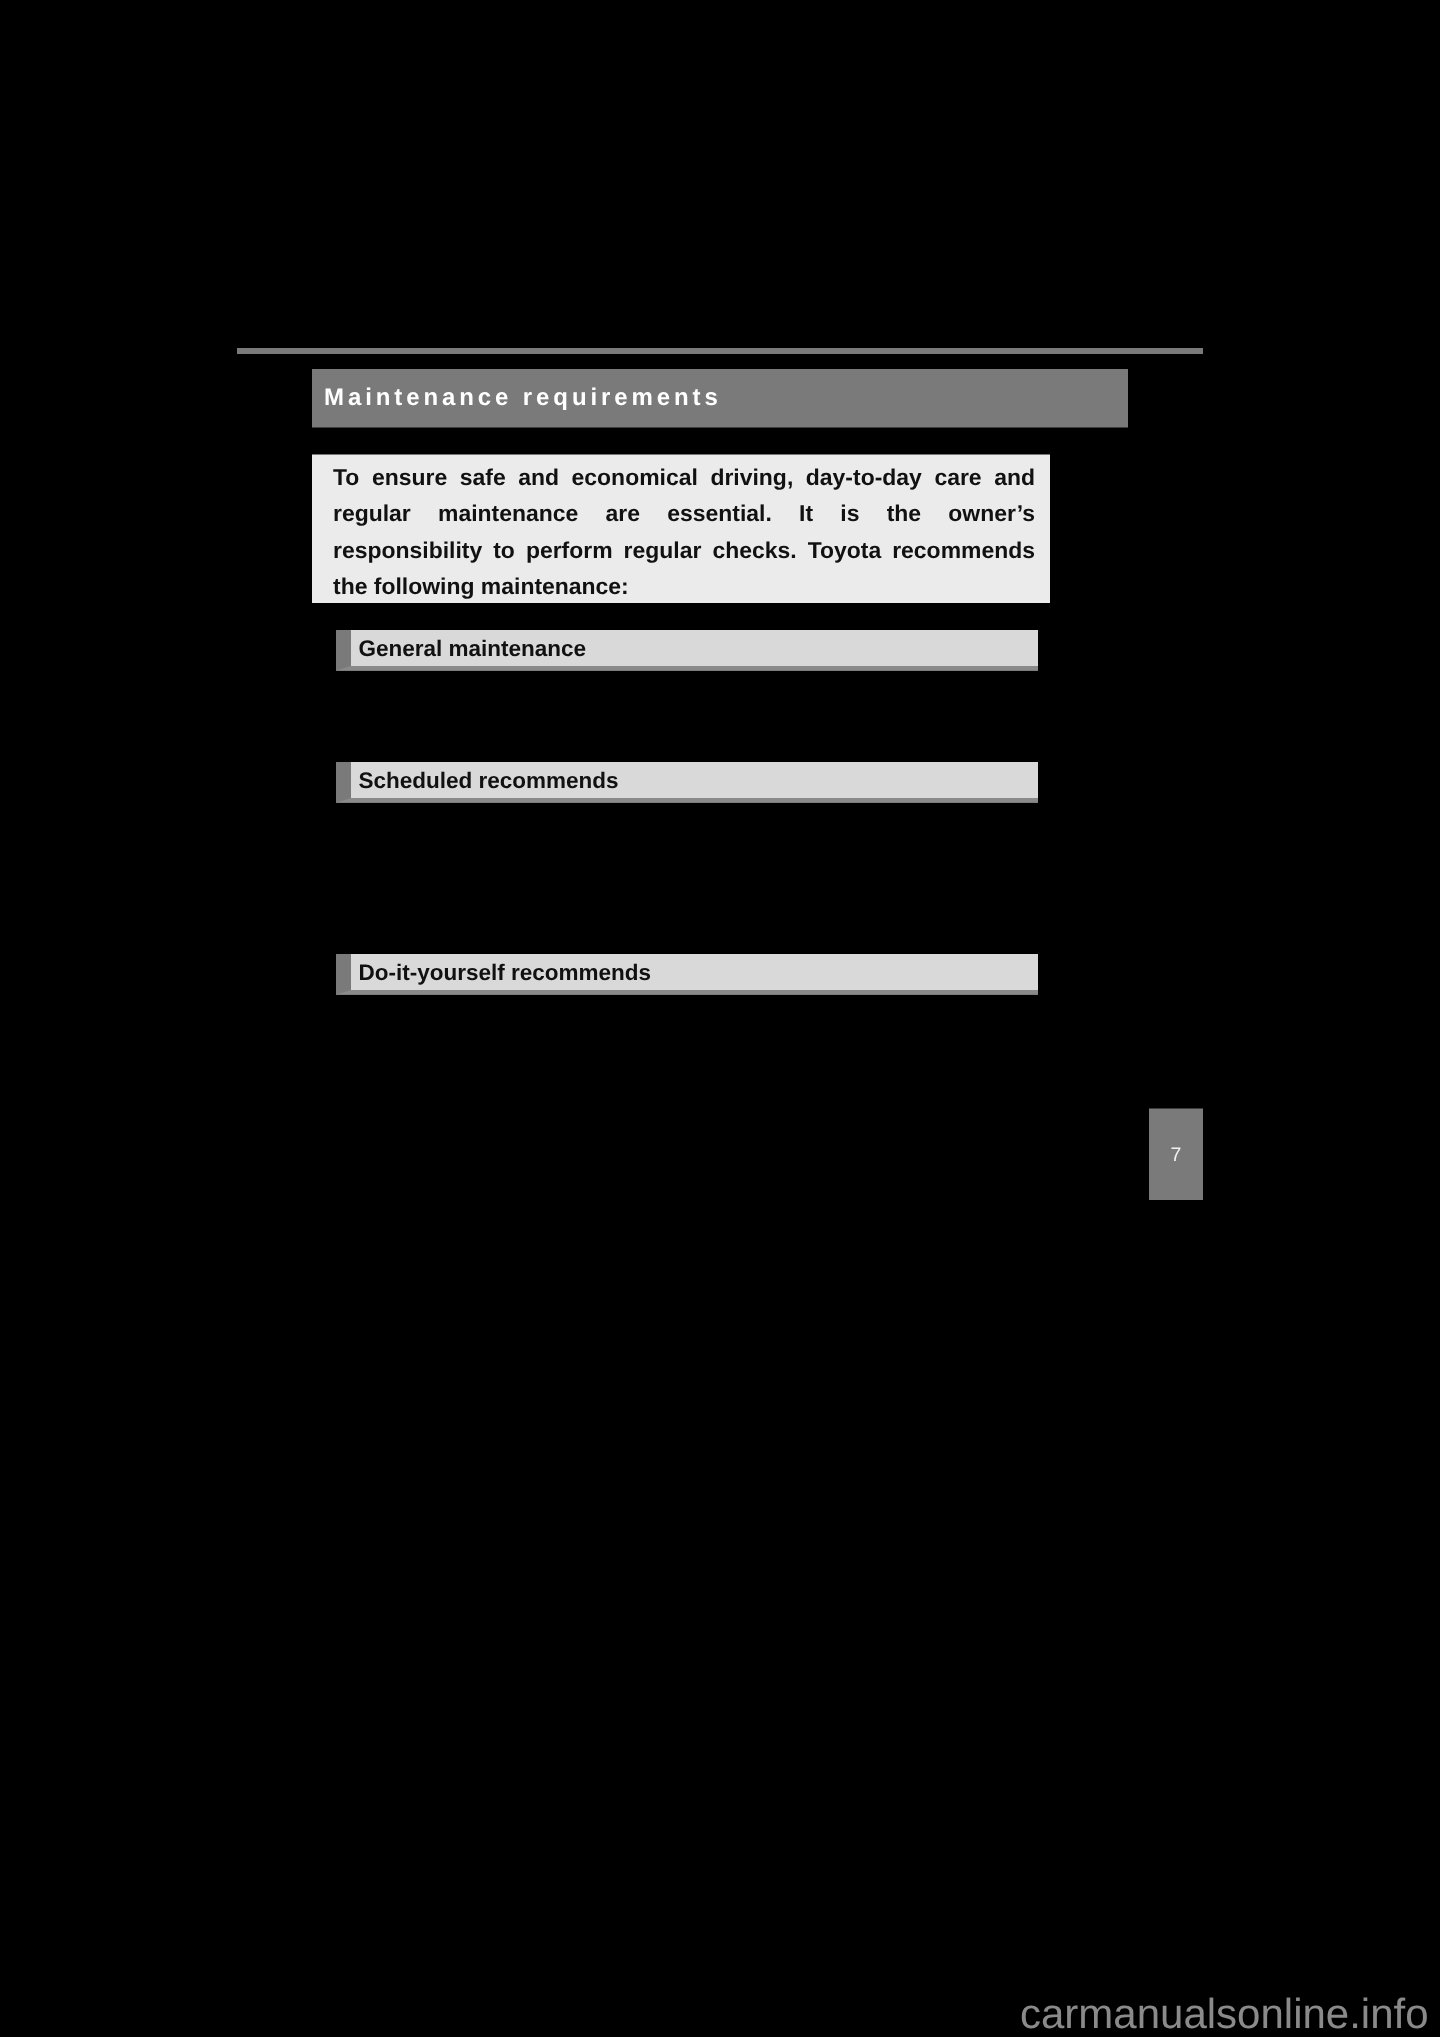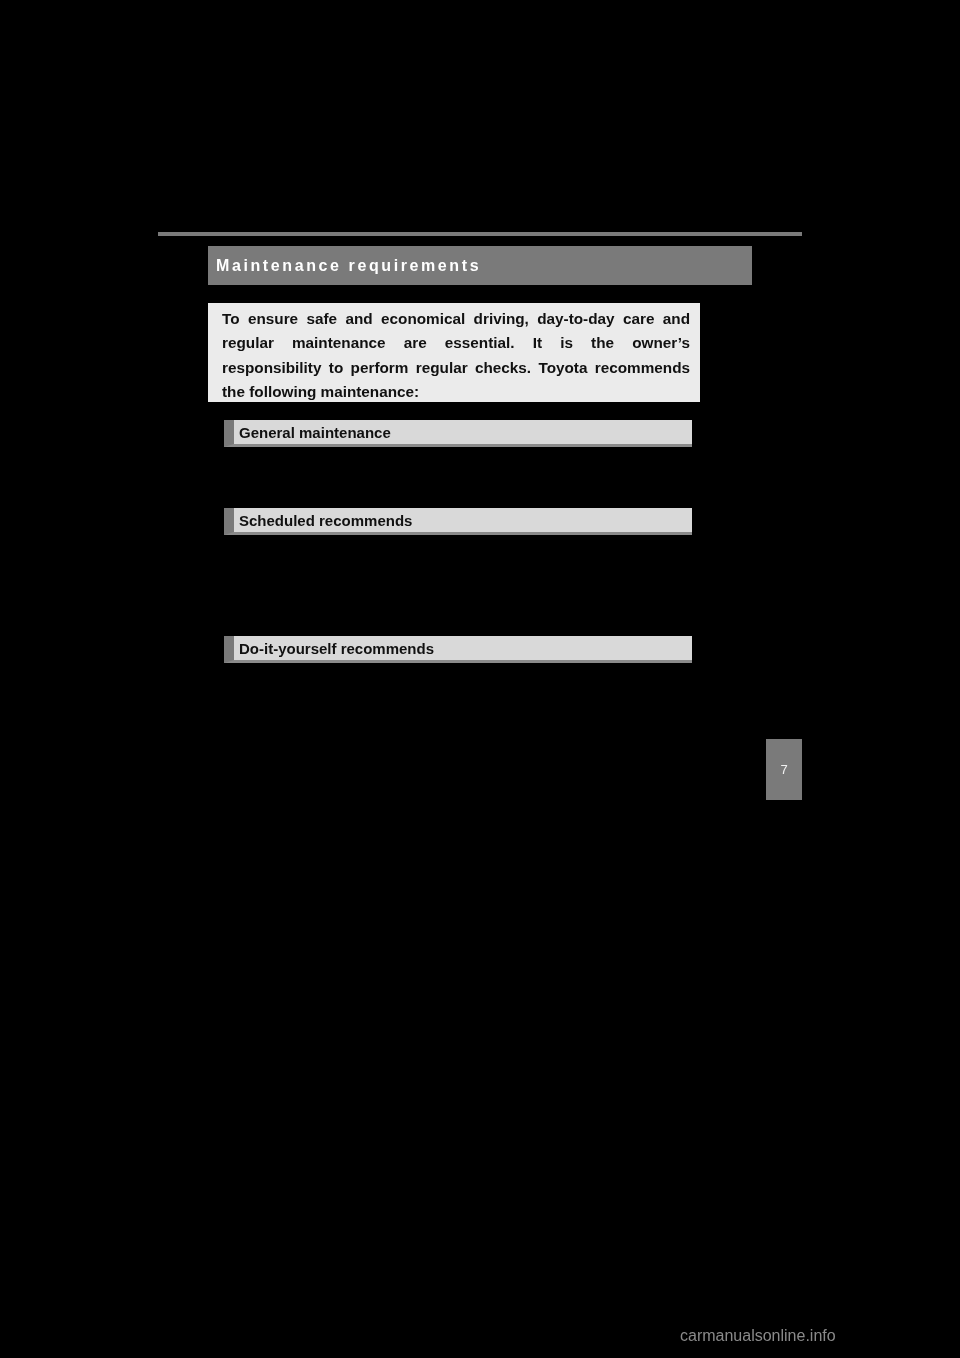--- a/index.html
+++ b/index.html
@@ -95,21 +95,21 @@
       color: #f0f0f0;
       font-family: "Liberation Sans", sans-serif;
       font-size: 13px;
     }
     .watermark {
       position: absolute;
       left: 680px;
       top: 1327px;
       color: #8a8a8a;
       font-family: "Liberation Sans", sans-serif;
-      font-size: 16px;
+      font-size: 28px;
       letter-spacing: 0px;
       white-space: nowrap;
     }
   </style>
 </head>
 <body>
 
 <div class="top-rule"></div>
 
 <div class="title-box">

